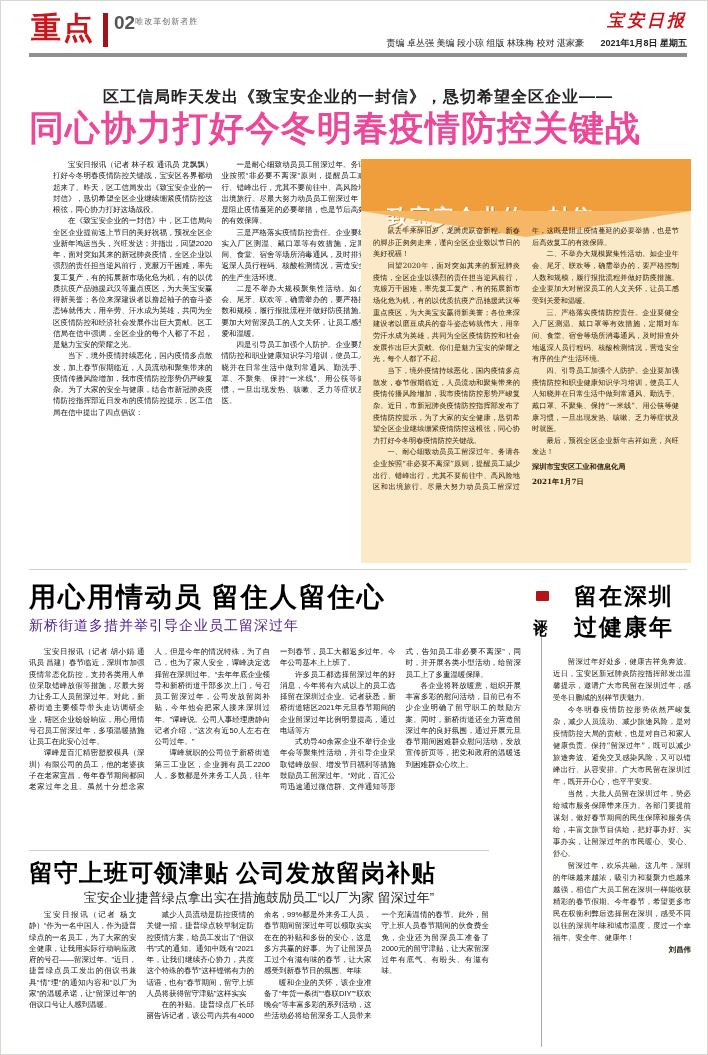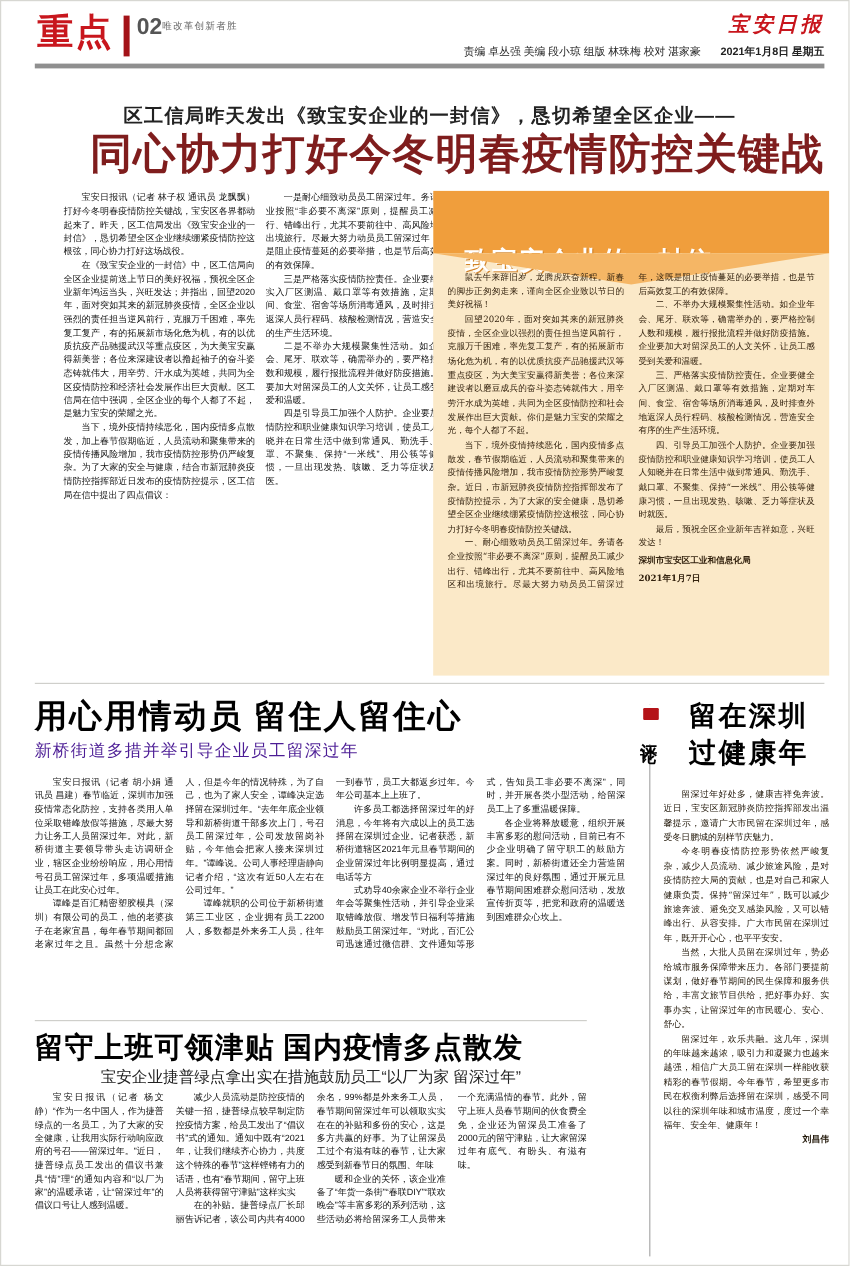--- a/index.html
+++ b/index.html
@@ -19,21 +19,21 @@
   .page-number { font-size:19px; color:#555; font-weight:bold; line-height:1; }
   .slogan { font-size:8px; color:#666; margin-top:3px; letter-spacing:1px; }
   .mast-right { position:absolute; right:0; top:0; text-align:right; }
   .paper-name { font-size:17px; font-weight:900; color:#c8161d; font-style:italic; letter-spacing:3px; font-family:"Liberation Serif", serif; }
   .staff-line { font-size:9px; color:#222; margin-top:5px; }
   .staff-line .datepart { margin-left:14px; font-weight:bold; }
   .gray-rule { position:absolute; left:28px; right:20px; top:52px; height:4px; background:#8f8f8f; }
 
   
   .kicker { position:absolute; left:28px; right:20px; top:86px; text-align:center; font-size:16px; font-weight:bold; color:#222; letter-spacing:1px; }
-  .main-headline { position:absolute; left:28px; right:20px; top:104px; text-align:right; font-size:35px; font-weight:900; color:#7f1d1d; letter-spacing:1px; font-family:"Liberation Serif", serif; }
+  .main-headline { position:absolute; left:28px; right:20px; top:104px; text-align:left; font-size:35px; font-weight:900; color:#ec4899; letter-spacing:1px; font-family:"Liberation Serif", serif; }
   .lead-body {
     position:absolute; left:28px; top:158px; width:328px; height:404px;
     column-count:2; column-gap:9px; overflow:hidden;
     font-size:7.5px; line-height:1.5; text-align:justify; color:#111;margin-left:24px;
   }
   .lead-body p, .feature-body p, .bottom-body p { text-indent:2em; }
 
   
   .letter-box { position:absolute; left:360px; top:158px; width:330px; height:404px; background:#fbe9c8; overflow:hidden; }
   .letter-band { position:relative; height:52px; background:#f09e3c; }
@@ -145,21 +145,21 @@
       <p>宝安日报讯（记者 胡小娟 通讯员 昌建）春节临近，深圳市加强疫情常态化防控，支持各类用人单位采取错峰放假等措施，尽最大努力让务工人员留深过年。对此，新桥街道主要领导带头走访调研企业，辖区企业纷纷响应，用心用情号召员工留深过年，多项温暖措施让员工在此安心过年。</p>
       <p>谭峰是百汇精密塑胶模具（深圳）有限公司的员工，他的老婆孩子在老家宜昌，每年春节期间都回老家过年之且。虽然十分想念家人，但是今年的情况特殊，为了自己，也为了家人安全，谭峰决定选择留在深圳过年。“去年年底企业领导和新桥街道干部多次上门，号召员工留深过年，公司发放留岗补贴，今年他会把家人接来深圳过年。”谭峰说。公司人事经理唐静向记者介绍，“这次有近50人左右在公司过年。”</p>
       <p>谭峰就职的公司位于新桥街道第三工业区，企业拥有员工2200人，多数都是外来务工人员，往年一到春节，员工大都返乡过年。今年公司基本上上班了。</p>
       <p>许多员工都选择留深过年的好消息，今年将有六成以上的员工选择留在深圳过企业。记者获悉，新桥街道辖区2021年元旦春节期间的企业留深过年比例明显提高，通过电话等方</p>
       <p>式劝导40余家企业不举行企业年会等聚集性活动，并引导企业采取错峰放假、增发节日福利等措施鼓励员工留深过年。“对此，百汇公司迅速通过微信群、文件通知等形式，告知员工非必要不离深”，同时，并开展各类小型活动，给留深员工上了多重温暖保障。</p>
       <p>各企业将释放暖意，组织开展丰富多彩的慰问活动，目前已有不少企业明确了留守职工的鼓励方案。同时，新桥街道还全力营造留深过年的良好氛围，通过开展元旦春节期间困难群众慰问活动，发放宣传折页等，把党和政府的温暖送到困难群众心坎上。</p>
     </div>
 
   <div class="feature-divider"></div>
 
-  <h2 class="bottom-headline">留守上班可领津贴 国内疫情多点散发</h2>
+  <h2 class="bottom-headline">留守上班可领津贴 公司发放留岗补贴</h2>
   <div class="bottom-subhead">宝安企业捷普绿点拿出实在措施鼓励员工“以厂为家 留深过年”</div>
   <div class="bottom-body">
       <p>宝安日报讯（记者 杨文静）“作为一名中国人，作为捷普绿点的一名员工，为了大家的安全健康，让我用实际行动响应政府的号召——留深过年。”近日，捷普绿点员工发出的倡议书兼具“情”理“的通知内容和“以厂为家”的温暖承诺，让“留深过年”的倡议口号让人感到温暖。</p>
       <p>减少人员流动是防控疫情的关键一招，捷普绿点较早制定防控疫情方案，给员工发出了“倡议书”式的通知。通知中既有“2021年，让我们继续齐心协力，共度这个特殊的春节”这样铿锵有力的话语，也有“春节期间，留守上班人员将获得留守津贴”这样实实</p>
       <p>在的补贴。捷普绿点厂长邱丽告诉记者，该公司内共有4000余名，99%都是外来务工人员，春节期间留深过年可以领取实实在在的补贴和多份的安心，这是多方共赢的好事。为了让留深员工过个有滋有味的春节，让大家感受到新春节日的氛围、年味</p>
       <p>暖和企业的关怀，该企业准备了“年货一条街”“春联DIY”“联欢晚会”等丰富多彩的系列活动，这些活动必将给留深务工人员带来一个充满温情的春节。此外，留守上班人员春节期间的伙食费全免，企业还为留深员工准备了2000元的留守津贴，让大家留深过年有底气、有盼头、有滋有味。</p>
     </div>
 
   <div class="commentary-rule"></div>
   <div class="commentary-label-wrap">

